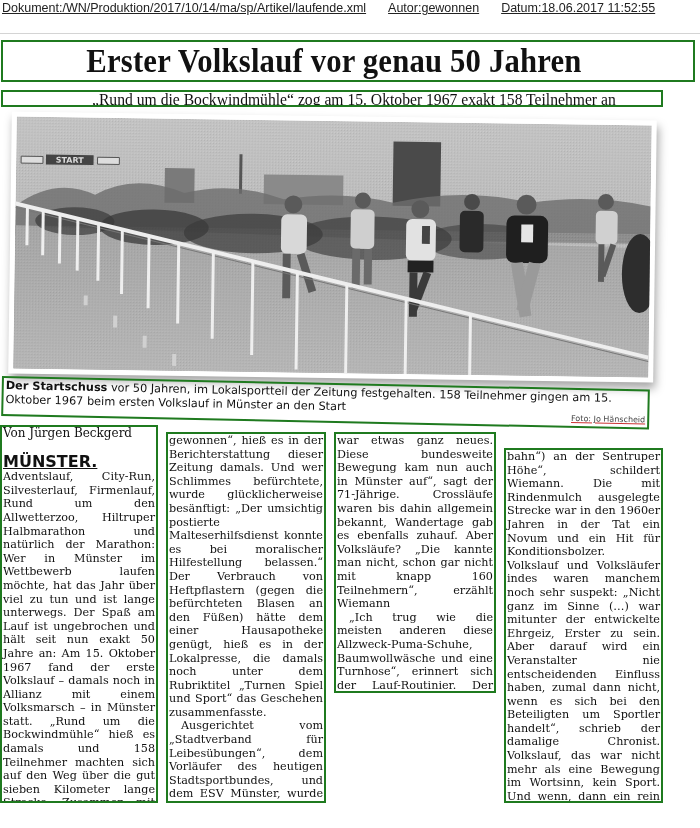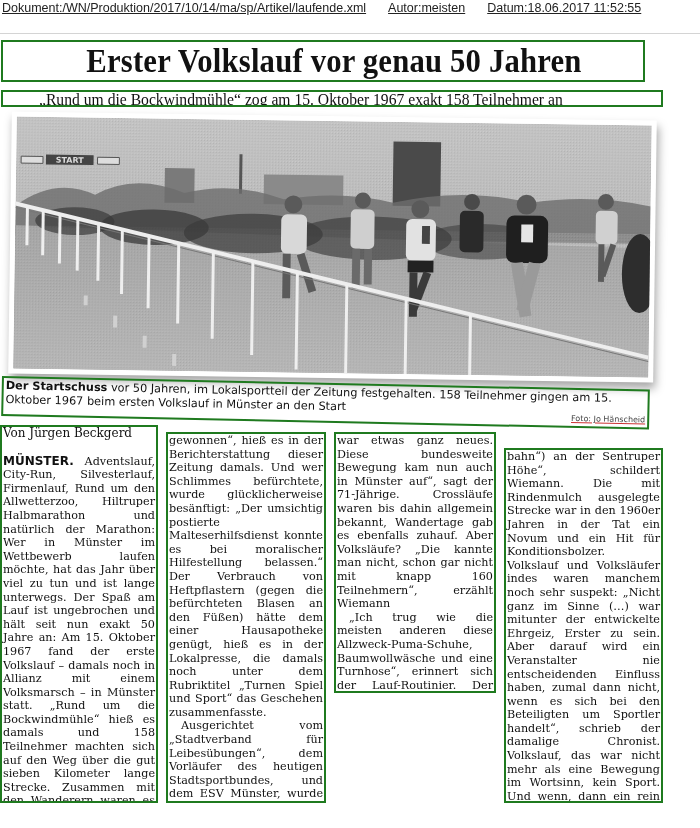--- a/index.html
+++ b/index.html
@@ -2,44 +2,44 @@
 <html><head>
 <meta charset="utf-8">
 <style>
   html, body { margin:0; padding:0; }
   body { width:700px; height:828px; background:#ffffff; position:relative; overflow:hidden; font-family:"DejaVu Serif", serif; color:#111; }
   .meta { position:absolute; left:2px; top:1px; font-family:"Liberation Sans", sans-serif; font-size:12.5px; line-height:14px; color:#222; }
   .meta span { margin-right:22px;text-decoration:underline; }
   .meta-rule { position:absolute; left:0; top:33px; width:700px; height:1px; background:#d4d4d4; }
   .gbox { position:absolute; border:2px solid #1f7a1f; box-sizing:border-box; }
   .headline { left:1px; top:40px; width:662px; height:42px; text-align:center; font-family:"Liberation Serif", serif; font-weight:bold; font-size:33px; line-height:38px; letter-spacing:0.2px; transform:scaleX(0.93); transform-origin:center; }
-  .headline-wrap { left:1px; top:40px; width:644px; height:42px; }
-  .subhead { left:1px; top:90px; width:662px; height:17px; overflow:hidden; font-family:"Liberation Serif", serif; font-size:17px; line-height:15px; padding-left:36px; white-space:nowrap; }
+  .headline-wrap { left:1px; top:40px; width:694px; height:42px; }
+  .subhead { left:1px; top:90px; width:662px; height:17px; overflow:hidden; font-family:"Liberation Serif", serif; font-size:17px; line-height:15px; padding-left:36px; white-space:nowrap;text-align:right; }
   .subhead span { display:inline-block; transform:scaleX(0.92); transform-origin:left; }
   .photo { position:absolute; left:10px; top:116px; width:645px; height:262px; transform:rotate(0.8deg); box-shadow:2px 6px 10px rgba(0,0,0,0.35); background:#fff; padding:5px; box-sizing:border-box; }
   .photo svg { width:100%; height:100%; display:block; }
   .caption { left:2px; top:376px; width:648px; height:40px; transform:rotate(1.2deg); transform-origin:left top; font-family:"DejaVu Sans", sans-serif; font-size:11.3px; line-height:14px; padding:1px 2px; overflow:hidden; }
   .caption b { font-weight:bold; }
   .credit { position:absolute; right:2px; bottom:0px; font-size:8px; color:#444; text-decoration:underline; text-decoration-color:#c33; }
   .col { font-family:"DejaVu Serif", serif; font-size:11.2px; line-height:13.6px; text-align:justify; padding:0 1px; overflow:hidden; hyphens:manual; }
   .col p { margin:0; }
   .col .ind { text-indent:12px; }
   .c1 { left:0; top:425px; width:158px; height:378px; }
   .c1 .author { font-size:12px; margin-bottom:14px; }
   .c2 { left:166px; top:432px; width:160px; height:371px; }
   .c3 { left:334px; top:432px; width:162px; height:261px; }
   .c4 { left:504px; top:448px; width:159px; height:355px; }
-  .dateline { font-family:"DejaVu Sans", sans-serif; font-weight:bold; font-size:12px; }
+  .dateline { font-family:"DejaVu Sans", sans-serif; font-weight:bold; font-size:16px;text-decoration:underline; }
 </style>
 </head>
 <body>
 
 <div class="meta">
   <div>
-    <span>Dokument:/WN/Produktion/2017/10/14/ma/sp/Artikel/laufende.xml</span><span>Autor:meisten</span><span>Datum:18.06.2017 11:52:55</span>
+    <span>Dokument:/WN/Produktion/2017/10/14/ma/sp/Artikel/laufende.xml</span><span>Autor:gewonnen</span><span>Datum:18.06.2017 11:52:55</span>
   </div>
 </div>
 <div class="meta-rule"></div>
 
 <div class="gbox headline-wrap">
   <div class="headline" style="position:absolute;left:0;top:0;">Erster Volkslauf vor genau 50 Jahren</div>
 </div>
 
 <div class="gbox subhead">
   <span>„Rund um die Bockwindmühle“ zog am 15. Oktober 1967 exakt 158 Teilnehmer an</span>

